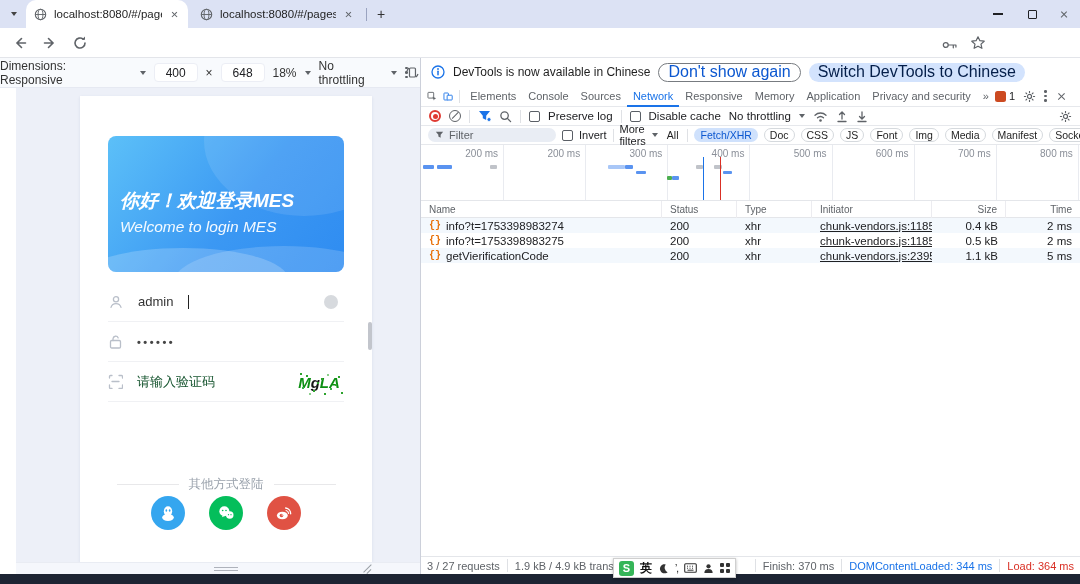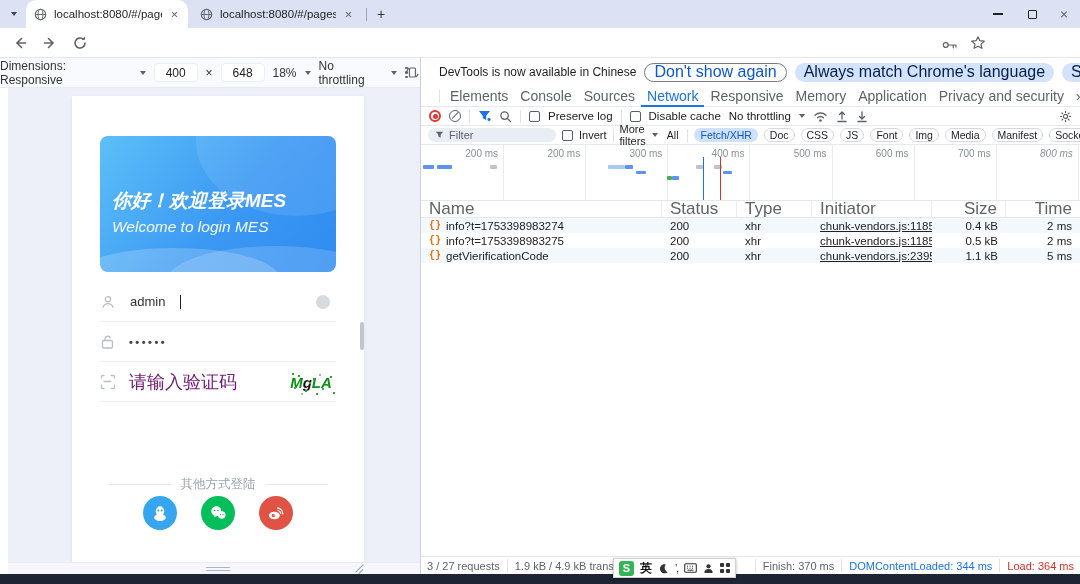--- a/index.html
+++ b/index.html
@@ -36,40 +36,40 @@
   #toolbar{position:absolute;left:0;top:28px;width:1080px;height:30px;background:#fff;border-bottom:1px solid #e3e5ea}
   .navic{position:absolute;top:7px;width:16px;height:16px;color:#5f6368}
   #omnibox{position:absolute;left:96px;top:33px;width:838px;height:21px;background:#eef1f8;border-radius:11px;display:flex;align-items:center;padding:0 10px;gap:8px}
   #omnibox .url{font-size:12.5px;color:#202124}
   .avatar{position:absolute;left:1004px;top:33px;width:20px;height:20px;border-radius:50%;border:2px solid #1a73e8;background:#fff;display:flex;align-items:center;justify-content:center}
 
   
   #devicebar{position:absolute;left:0;top:58px;width:420px;height:30px;background:#f8fafd;border-bottom:1px solid #e6e9f2;display:flex;align-items:center;justify-content:center;gap:8px;font-size:12px;color:#333}
   .dim-input{width:44px;height:19px;background:#fff;border:1px solid #eceef5;border-radius:4px;display:flex;align-items:center;justify-content:center;font-size:12px;color:#202124}
   #devicebar .menu{position:absolute;right:12px}
-  #viewportpane{position:absolute;left:8px;top:88px;width:420px;height:486px;background:#edf0f8}
+  #viewportpane{position:absolute;left:16px;top:88px;width:420px;height:486px;background:#edf0f8}
   #vhandlebar{position:absolute;left:0;top:474px;width:420px;height:12px;background:#f5f7fc;border-top:1px solid #e9ecf3}
   .hgrip{position:absolute;left:198px;top:4px;width:24px;height:4px;border-top:1.5px solid #aeb2bb;border-bottom:1.5px solid #aeb2bb}
   .cgrip{position:absolute;left:346px;top:1px;width:10px;height:10px}
   .cgrip::before,.cgrip::after{content:"";position:absolute;background:#9aa0a6;height:1.2px;width:11px;transform:rotate(-45deg);left:0;top:4px}
   .cgrip::after{width:6px;left:4px;top:7px}
   .vscroll{position:absolute;left:352px;top:234px;width:3.5px;height:28px;background:#c2c5cc;border-radius:2px}
 
   
   #page{position:absolute;left:64px;top:8px;width:292px;height:466px;background:#fff;box-shadow:0 1px 3px rgba(40,60,120,.10)}
   .banner{position:absolute;left:28px;top:40px;width:236px;height:136px;border-radius:8px;background:linear-gradient(128deg,#5cc0f8 0%,#3b98f3 55%,#2f8cf1 100%);overflow:hidden}
   .banner .w1{position:absolute;left:-30px;bottom:-38px;width:210px;height:62px;background:rgba(255,255,255,.20);border-radius:50%}
   .banner .w2{position:absolute;right:-50px;bottom:-46px;width:220px;height:72px;background:rgba(255,255,255,.16);border-radius:50%}
   .banner .w3{position:absolute;right:-60px;top:-70px;width:200px;height:150px;background:rgba(255,255,255,.10);border-radius:50%}
   .banner-title{position:absolute;left:12px;top:52px;font-size:19px;font-weight:bold;font-style:italic;color:#fff;white-space:nowrap}
   .banner-sub{position:absolute;left:12px;top:82px;font-size:15.5px;font-style:italic;color:#f4faff;white-space:nowrap}
   .field{position:absolute;left:28px;width:236px;height:40px;border-bottom:1px solid #f0f1f4;display:flex;align-items:center;gap:14px}
   .field svg{flex:0 0 auto}
   .fval{font-size:13px;color:#333}
-  .fph{font-size:18px;color:#701a75}
+  .fph{font-size:13px;color:#14532d}
   .pwdots{font-size:11px;letter-spacing:2.5px;color:#444;font-weight:bold}
   .tcaret{width:1px;height:14px;background:#222;display:inline-block;margin-left:1px}
   .graydot{position:absolute;right:6px;top:13px;width:14px;height:14px;border-radius:50%;background:#d7dade}
   .captcha{position:absolute;right:2px;top:7px;width:46px;height:27px;background:#fff;display:flex;align-items:center;justify-content:center;font-weight:bold;font-style:italic;font-size:15px;letter-spacing:0}
   .cg{color:#0c8f12}.ck{color:#151515}
   .speck{position:absolute;left:4px;top:4px;width:1.6px;height:1.6px;background:#2da32d;
     box-shadow:6px 2px #2da32d,13px 17px #2da32d,21px 5px #2da32d,30px 15px #39b54a,38px 3px #2da32d,41px 19px #2da32d,2px 14px #39b54a,17px 9px #2da32d,27px 1px #8ccf8c,35px 11px #2da32d,9px 20px #8ccf8c,24px 20px #2da32d}
   .loginbtn{position:absolute;left:28px;top:325px;width:236px;height:32px;background:#3f9df6;border-radius:4px;color:#fff;font-size:14px;display:flex;align-items:center;justify-content:center;letter-spacing:1px}
   .other{position:absolute;left:0;top:380px;width:292px;display:flex;align-items:center;justify-content:center;gap:10px;color:#9aa2ac;font-size:12.5px}
   .other i{display:block;width:62px;height:1px;background:#e8e8ea}
@@ -77,40 +77,40 @@
   .soc{width:34px;height:34px;border-radius:50%;display:flex;align-items:center;justify-content:center}
 
   
   #devtools{position:absolute;left:420px;top:58px;width:660px;height:516px;background:#fff;border-left:1px solid #ccd0da;display:flex;flex-direction:column}
   .infobar{height:28px;display:flex;align-items:center;padding:0 10px;gap:8px;flex:0 0 auto}
   .infomsg{font-size:12px;color:#1f1f1f;white-space:nowrap}
   .pill{height:19px;border-radius:10px;display:flex;align-items:center;padding:0 9px;font-size:16px;white-space:nowrap}
   .pill.outline{border:1px solid #777b80;color:#0b57d0;background:#fff}
   .pill.fill{background:#d3e3fd;color:#041e49}
   .dt-tabbar{height:21px;border-bottom:1px solid #e6e8ec;display:flex;align-items:center;padding:0 6px;flex:0 0 auto}
-  .dt-tab{padding:0 6px;font-size:14px;color:#5f6368;height:21px;display:flex;align-items:center;white-space:nowrap}
+  .dt-tab{padding:0 6px;font-size:11px;color:#5f6368;height:21px;display:flex;align-items:center;white-space:nowrap}
   .dt-tab.active{color:#1a73e8;box-shadow:inset 0 -2px 0 #1a73e8}
   .issuebadge{width:11px;height:11px;border-radius:2.5px;background:#cc4a21;display:inline-block}
   .issuecount{font-size:11px;color:#202124;margin-left:3px}
   .dt-controls{height:19px;border-bottom:1px solid #e6e8ec;display:flex;align-items:center;padding:0 8px;gap:8px;font-size:11.5px;color:#202124;flex:0 0 auto}
   .rec{width:12px;height:12px;border-radius:50%;border:2px solid #df3a32;position:relative;flex:0 0 auto}
   .rec::after{content:"";position:absolute;inset:1.5px;border-radius:50%;background:#df3a32}
   .clr{width:12px;height:12px;border-radius:50%;border:1.4px solid #5f6368;position:relative;flex:0 0 auto}
   .clr::after{content:"";position:absolute;left:0.5px;top:4.3px;width:8.5px;height:1.4px;background:#5f6368;transform:rotate(-45deg)}
   .dt-filterbar{height:19px;border-bottom:1px solid #e6e8ec;display:flex;align-items:center;padding:0 7px;gap:6px;font-size:11px;color:#202124;flex:0 0 auto}
   .filter-pill{width:128px;height:14px;background:#e9edf4;border-radius:8px;display:flex;align-items:center;gap:5px;padding:0 7px;color:#5f6368;font-size:11px;flex:0 0 auto}
   .chip{height:14px;padding:0 5px;border:1px solid #d5d9dd;border-radius:8px;font-size:10.5px;color:#1f1f1f;display:flex;align-items:center;white-space:nowrap}
   .chip.plain{border:none;padding:0 3px}
   .chip.sel{background:#cfe1fc;border-color:transparent;color:#0b57d0}
   .dt-timeline{position:relative;height:56px;border-bottom:1px solid #e4e6ea;overflow:hidden;flex:0 0 auto}
   .tl-grid{position:absolute;top:0;bottom:0;width:1px;background:#e9ebf0}
   .tl-label{position:absolute;top:3px;font-size:10px;color:#8a8f98;white-space:nowrap}
   .tl-bar{position:absolute;height:3.5px;border-radius:1px}
   .tl-line{position:absolute;top:12px;bottom:0;width:1px}
-  .dt-thead{height:17px;border-bottom:1px solid #e4e6ea;display:flex;align-items:center;font-size:17px;color:#5f6368;flex:0 0 auto}
+  .dt-thead{height:17px;border-bottom:1px solid #e4e6ea;display:flex;align-items:center;font-size:10px;color:#5f6368;flex:0 0 auto}
   .c-name{flex:1;padding:0 8px;display:flex;align-items:center;gap:5px;overflow:hidden;white-space:nowrap}
   .c-status,.c-type{width:75px;padding:0 8px;flex:0 0 auto}
   .c-init{width:120px;padding:0 8px;flex:0 0 auto;overflow:hidden;white-space:nowrap}
   .c-size,.c-time{width:74px;padding:0 8px;text-align:right;flex:0 0 auto}
   .dt-thead>div{border-right:1px solid #ececf0;height:17px;display:flex;align-items:center}
   .dt-thead .c-size,.dt-thead .c-time{justify-content:flex-end}
   .dt-thead>div:last-child{border-right:none}
   .dt-row{height:15px;display:flex;align-items:center;font-size:11.5px;color:#202124;flex:0 0 auto}
   .dt-row.odd{background:#f3f8fd}
   .brace{color:#e8710a;font-family:"Liberation Mono",monospace;font-size:10px;font-weight:bold}
@@ -312,21 +312,20 @@
   <div id="devtools">
 
     <div class="infobar">
       <svg width="14" height="14" viewBox="0 0 14 14">
           <circle cx="7" cy="7" r="6" fill="none" stroke="#1a73e8" stroke-width="1.3"></circle>
           <path d="M7 6.2v3.6" stroke="#1a73e8" stroke-width="1.5" stroke-linecap="round"></path>
           <circle cx="7" cy="4" r=".9" fill="#1a73e8"></circle>
         </svg>
       <span class="infomsg">DevTools is now available in Chinese</span>
       <span class="pill outline">Don't show again</span>
-      <span class="pill fill">Always match Chrome's language</span>
       <span class="pill fill">Switch DevTools to Chinese</span>
 
     </div>
 
     <div class="dt-tabbar">
       <svg width="15" height="15" viewBox="0 0 16 16" style="margin-right:6px">
           <rect x="1.5" y="1.5" width="9" height="9" rx="1" fill="none" stroke="#5f6368" stroke-width="1.4"></rect>
           <path d="M8.5 8.5l6 2.3-2.6 1 -1 2.6z" fill="#5f6368"></path>
         </svg>
       <svg width="15" height="15" viewBox="0 0 16 16" style="margin-right:6px">
@@ -435,21 +434,21 @@
         <div class="tl-label" style="right: 417.7px;">300 ms</div>
         <div class="tl-grid" style="left: 328.4px;"></div>
         <div class="tl-label" style="right: 335.6px;">400 ms</div>
         <div class="tl-grid" style="left: 410.5px;"></div>
         <div class="tl-label" style="right: 253.5px;">500 ms</div>
         <div class="tl-grid" style="left: 492.6px;"></div>
         <div class="tl-label" style="right: 171.4px;">600 ms</div>
         <div class="tl-grid" style="left: 574.7px;"></div>
         <div class="tl-label" style="right: 89.3px;">700 ms</div>
         <div class="tl-grid" style="left: 656.8px;"></div>
-        <div class="tl-label" style="right: 7.2px; font-style: italic;">800 ms</div>
+        <div class="tl-label" style="right: 7.2px;">800 ms</div>
         <div class="tl-bar" style="left: 1.642px; width: 11.494px; top: 20px; background: rgb(90, 147, 240);"></div>
         <div class="tl-bar" style="left: 16.42px; width: 14.778px; top: 20px; background: rgb(90, 147, 240);"></div>
         <div class="tl-bar" style="left: 68.964px; width: 6.568px; top: 20px; background: rgb(192, 195, 201);"></div>
         <div class="tl-bar" style="left: 187.188px; width: 16.42px; top: 20px; background: rgb(169, 199, 247);"></div>
         <div class="tl-bar" style="left: 203.608px; width: 8.21px; top: 20px; background: rgb(90, 147, 240);"></div>
         <div class="tl-bar" style="left: 215.102px; width: 9.852px; top: 25.5px; background: rgb(90, 147, 240);"></div>
         <div class="tl-bar" style="left: 246.3px; width: 4.926px; top: 31px; background: rgb(76, 175, 80);"></div>
         <div class="tl-bar" style="left: 251.226px; width: 6.568px; top: 31px; background: rgb(90, 147, 240);"></div>
         <div class="tl-bar" style="left: 275.035px; width: 7.389px; top: 20px; background: rgb(192, 195, 201);"></div>
         <div class="tl-bar" style="left: 293.097px; width: 8.21px; top: 20px; background: rgb(192, 195, 201);"></div>

